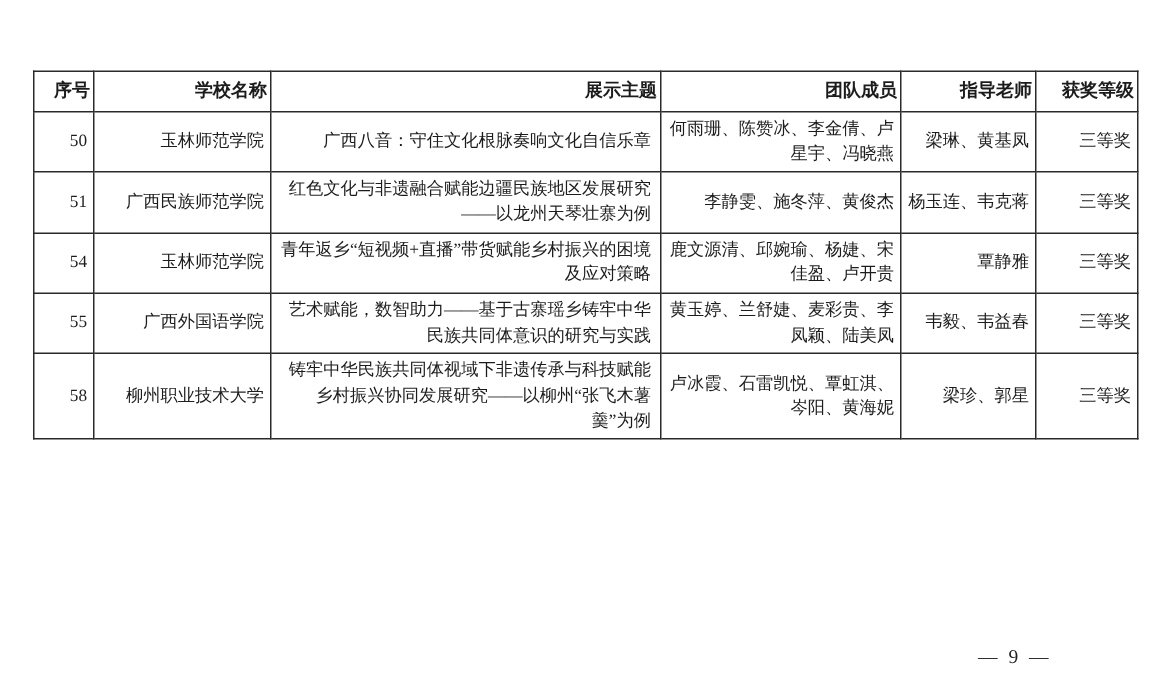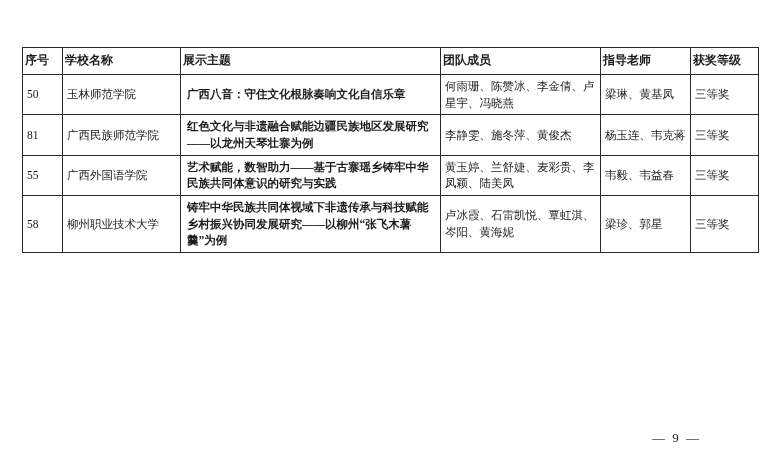--- a/index.html
+++ b/index.html
@@ -8,29 +8,29 @@
     font-family:"Liberation Serif","DejaVu Serif",serif;
     color:#1c1c1c;
   }
   .doc-table{
     position:absolute;left:22px;top:47px;width:736px;
     border-collapse:collapse;table-layout:fixed;
     font-size:11.5px;line-height:1.45;
   }
   .doc-table th,.doc-table td{
     border:1px solid #2a2a2a;
-    text-align:left;vertical-align:middle;
+    text-align:right;vertical-align:middle;
     padding:3px 4px;
     overflow:hidden;
   }
   .doc-table{border:1.5px solid #1f1f1f;}
   .doc-table th{
     font-weight:bold;font-size:12px;height:22px;padding:2px 2px;
   }
-  .doc-table td.cell-theme{padding:3px 6px;font-weight:bold;}
+  .doc-table td.cell-theme{padding:3px 6px;}
   tr.highlight-row{outline:5px solid #e8391c;outline-offset:-1px;position:relative;z-index:3;}
   .page-footer{
     position:absolute;right:72px;top:430px;
     font-size:13px;color:#222;letter-spacing:2px;
     font-family:"Liberation Serif","DejaVu Serif",serif;
   }
 </style>
 </head>
 <body>
 
@@ -56,25 +56,33 @@
   <tbody id="table-body">
       <tr>
         <td class="cell-no">50</td>
         <td class="cell-school">玉林师范学院</td>
         <td class="cell-theme">广西八音：守住文化根脉奏响文化自信乐章</td>
         <td class="cell-team">何雨珊、陈赞冰、李金倩、卢星宇、冯晓燕</td>
         <td class="cell-teachers">梁琳、黄基凤</td>
         <td class="cell-award">三等奖</td>
       </tr>
       <tr>
-        <td class="cell-no">81</td>
+        <td class="cell-no">51</td>
         <td class="cell-school">广西民族师范学院</td>
         <td class="cell-theme">红色文化与非遗融合赋能边疆民族地区发展研究——以龙州天琴壮寨为例</td>
         <td class="cell-team">李静雯、施冬萍、黄俊杰</td>
         <td class="cell-teachers">杨玉连、韦克蒋</td>
+        <td class="cell-award">三等奖</td>
+      </tr>
+      <tr>
+        <td class="cell-no">54</td>
+        <td class="cell-school">玉林师范学院</td>
+        <td class="cell-theme">青年返乡“短视频+直播”带货赋能乡村振兴的困境及应对策略</td>
+        <td class="cell-team">鹿文源清、邱婉瑜、杨婕、宋佳盈、卢开贵</td>
+        <td class="cell-teachers">覃静雅</td>
         <td class="cell-award">三等奖</td>
       </tr>
       <tr>
         <td class="cell-no">55</td>
         <td class="cell-school">广西外国语学院</td>
         <td class="cell-theme">艺术赋能，数智助力——基于古寨瑶乡铸牢中华民族共同体意识的研究与实践</td>
         <td class="cell-team">黄玉婷、兰舒婕、麦彩贵、李凤颖、陆美凤</td>
         <td class="cell-teachers">韦毅、韦益春</td>
         <td class="cell-award">三等奖</td>
       </tr>

